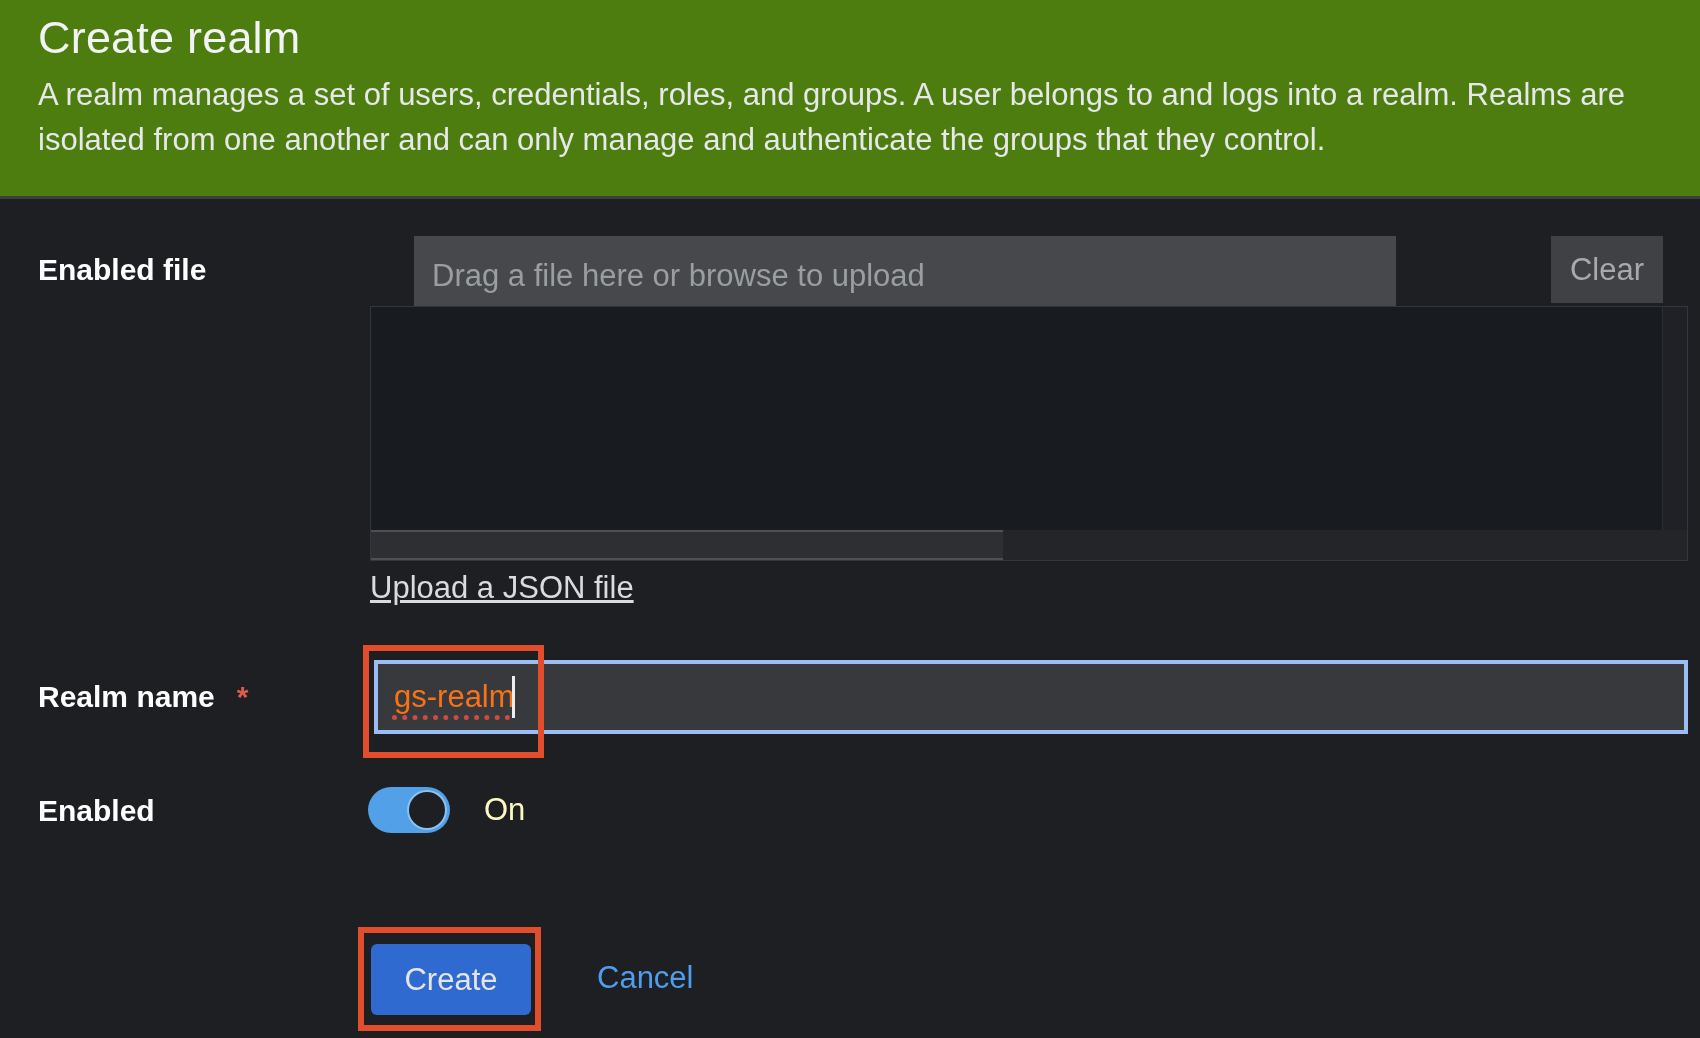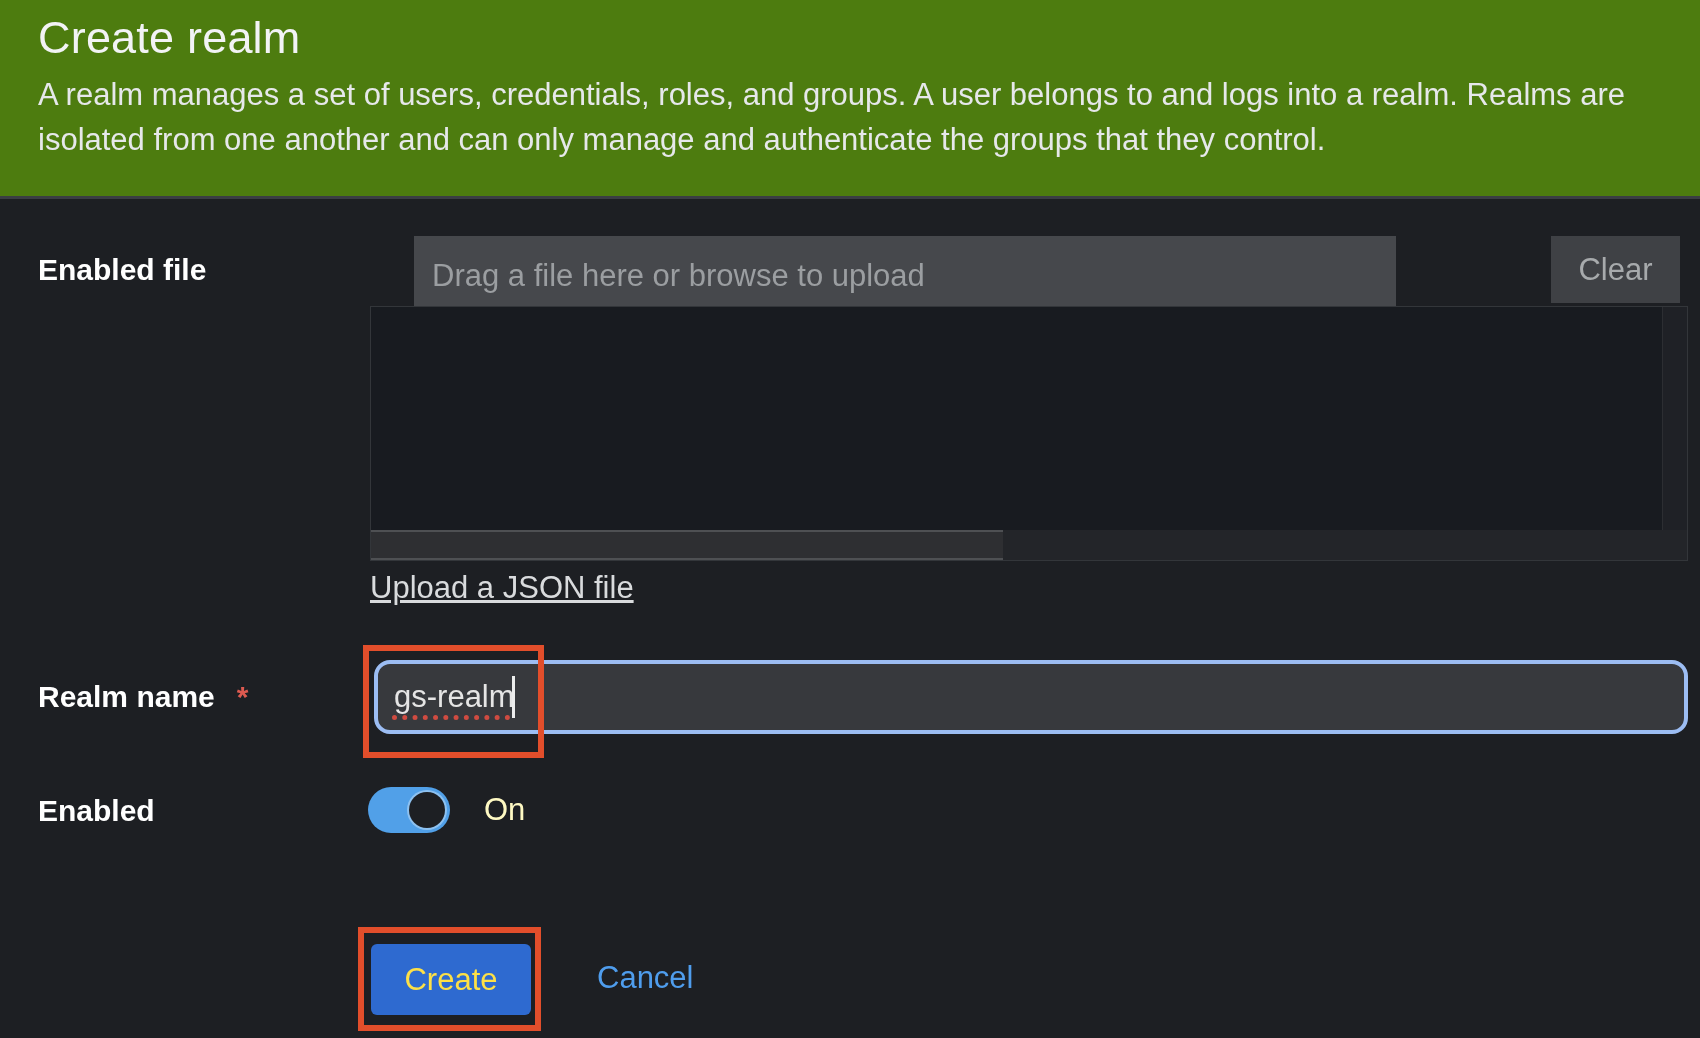--- a/index.html
+++ b/index.html
@@ -46,21 +46,21 @@
     padding: 0 0 0 18px; outline: none; margin-left: 44px;
   }
   .upload-input::placeholder { color: #9b9ea1; opacity: 1; }
   .btn-browse {
     position: absolute; left: 1357px; top: 236px; width: 191px; height: 67px;
     background: #343639; border: none; border-bottom: 3px solid #b4b6b8;
     color: #e5e6e8; font-size: 31px; font-family: "Liberation Sans", sans-serif;
     cursor: pointer;
   }
   .btn-clear {
-    position: absolute; left: 1551px; top: 236px; width: 129px; height: 67px;
+    position: absolute; left: 1551px; top: 236px; width: 112px; height: 67px;
     background: #3f4145; border: none;
     color: #a7aaac; font-size: 31px; font-family: "Liberation Sans", sans-serif;
   }
 
   
   .editor {
     position: absolute; left: 370px; top: 306px; width: 1318px; height: 255px;
     background: #181b20; border: 1px solid #33363a;
   }
   .editor-vscroll {
@@ -81,22 +81,22 @@
     font-size: 31px; color: #d9dbdd; text-decoration: underline;
   }
 
   
   .realm-input-wrap {
     position: absolute; left: 374px; top: 660px; width: 1314px; height: 74px;
   }
   .realm-input {
     width: 100%; height: 100%;
     background: #37393d;
-    border: 4px solid #9cbdf3; border-radius: 16px;
-    color: #e5e5e5; font-size: 31px; font-family: "Liberation Sans", sans-serif;
+    border: 4px solid #9cbdf3; border-radius: 0;
+    color: #f97316; font-size: 31px; font-family: "Liberation Sans", sans-serif;
     padding: 0 0 0 16px; outline: none; caret-color: #f0f0f0;
   }
   .spell-underline {
     position: absolute; left: 18px; top: 52px; width: 118px; height: 8px;
     border-bottom: 5px dotted #cf4b41; pointer-events: none;
   }
   .text-cursor {
     position: absolute; left: 138px; top: 16px; width: 3px; height: 42px;
     background: #eceded; pointer-events: none;
   }
@@ -120,21 +120,21 @@
   }
   .toggle-state {
     position: absolute; left: 484px; top: 792px;
     font-size: 31px; color: #fef9c3;
   }
 
   
   .btn-create {
     position: absolute; left: 371px; top: 944px; width: 160px; height: 71px;
     background: #2e6ad0; border: none; border-radius: 6px;
-    color: #fde047; font-size: 31px; font-family: "Liberation Sans", sans-serif;
+    color: #e5e5e5; font-size: 31px; font-family: "Liberation Sans", sans-serif;
     cursor: pointer;
   }
   .link-cancel {
     position: absolute; left: 597px; top: 960px;
     font-size: 31px; color: #4f9ded; text-decoration: none; cursor: pointer;
   }
 </style>
 </head>
 <body>
 

